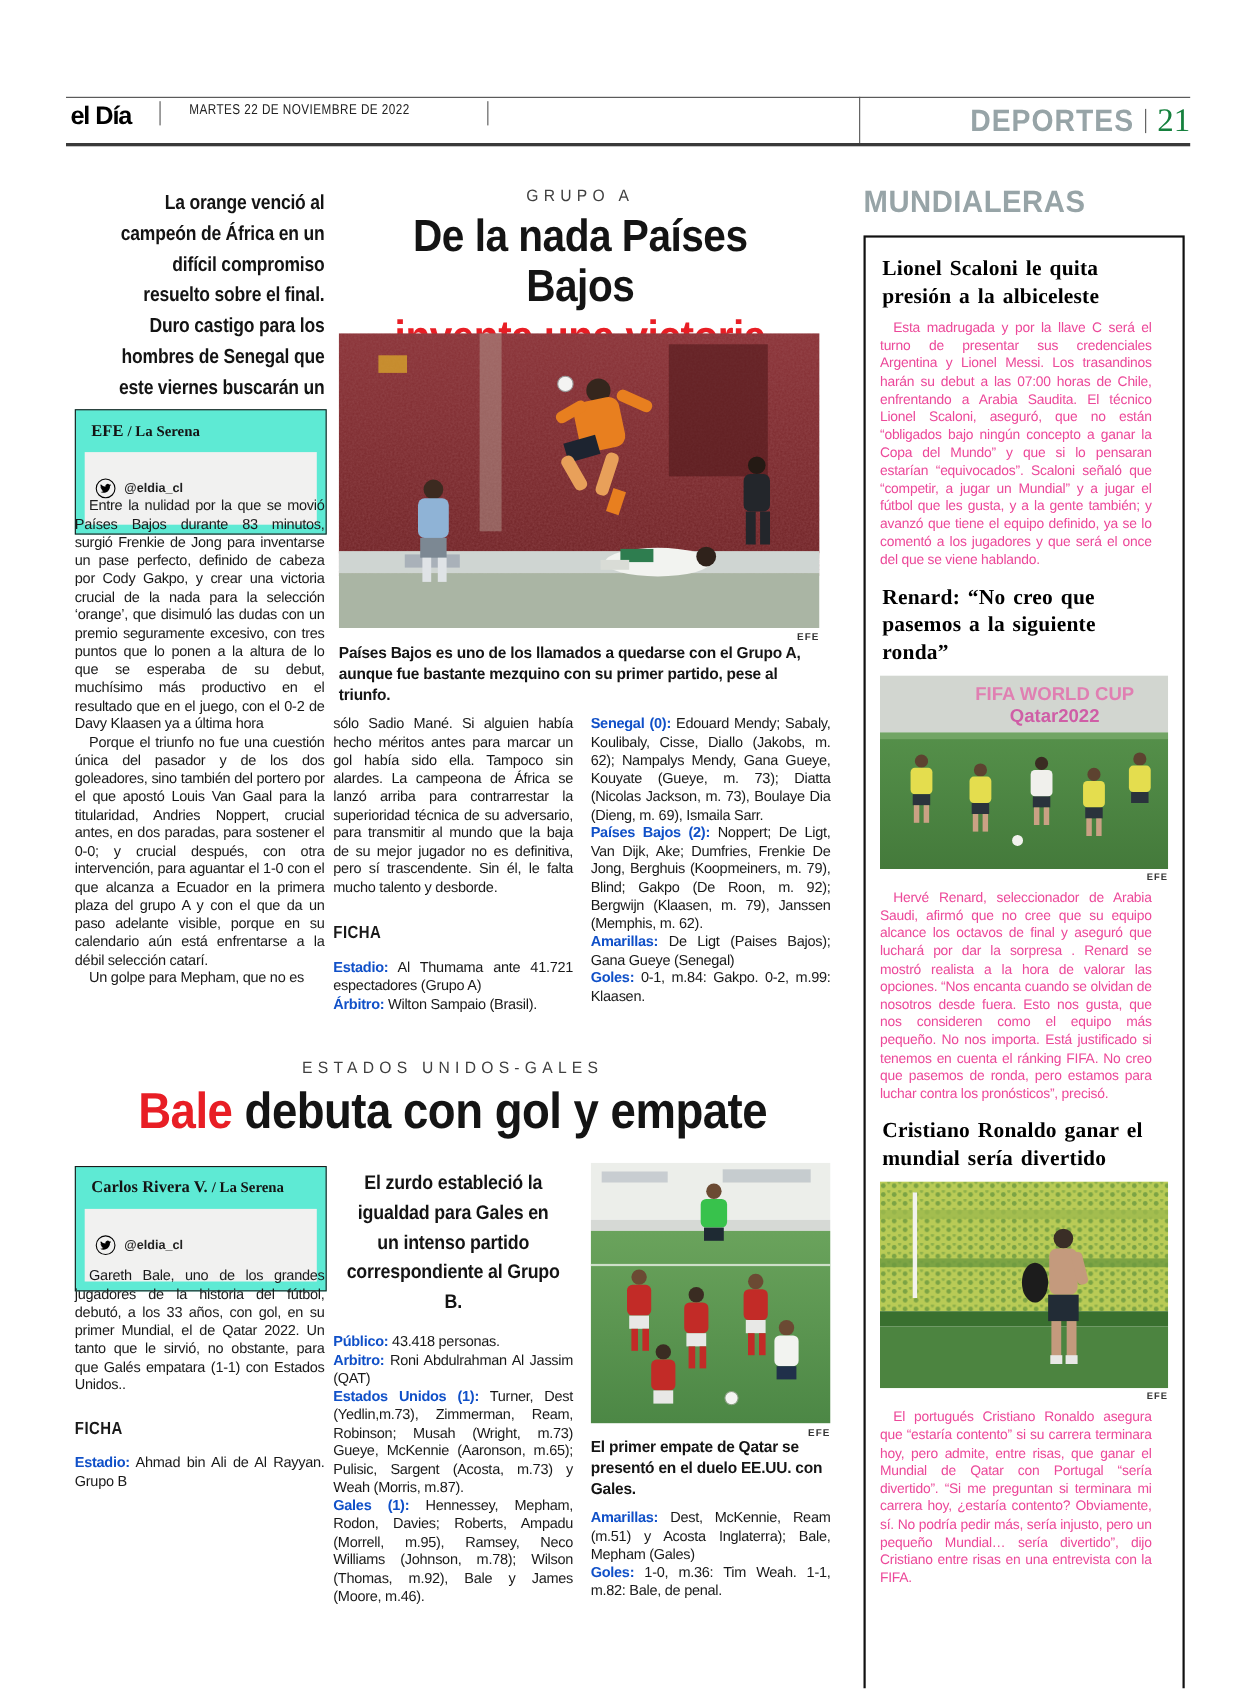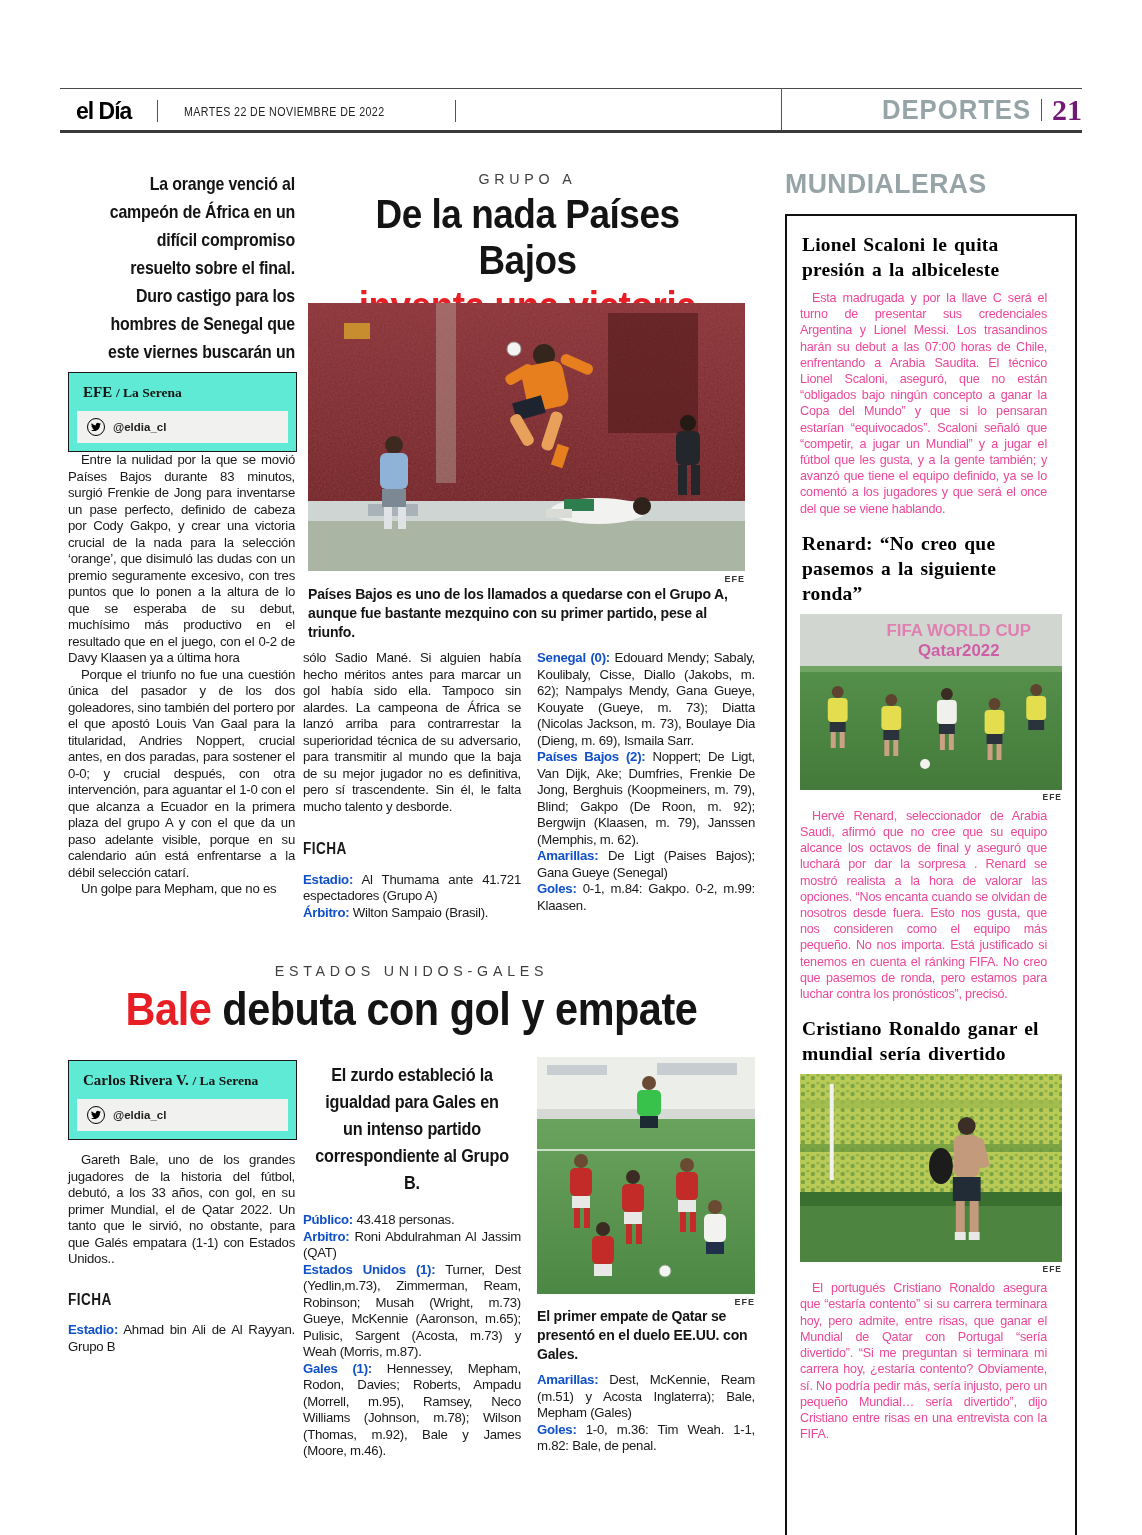--- a/index.html
+++ b/index.html
@@ -3,48 +3,48 @@
 <meta charset="utf-8">
 <style>
   html,body{margin:0;padding:0;background:#fff;}
   .page{position:relative;width:1142px;height:1535px;background:#ffffff;
         font-family:"Liberation Sans",sans-serif;color:#141414;overflow:hidden;}
   .abs{position:absolute;}
 
   
   .rule-top{left:60px;top:88px;width:1022px;height:1px;background:#4a4a4a;}
   .rule-bot{left:60px;top:130px;width:1022px;height:3px;background:#3a3a3a;}
-  .hdr-left{left:76px;top:92px;height:38px;display:flex;align-items:center;gap:26px;}
+  .hdr-left{left:64px;top:92px;height:38px;display:flex;align-items:flex-start;gap:26px;}
   .brand{font-size:23px;font-weight:800;letter-spacing:-1px;color:#000;}
   .hsep{width:1px;height:22px;background:#555;}
   .hdate{font-size:13px;letter-spacing:.5px;color:#222;transform:scaleX(.82);transform-origin:0 50%;white-space:nowrap;}
   .hdr-right{right:60px;top:90px;height:40px;display:flex;align-items:center;gap:10px;}
   .section-name{font-size:28px;font-weight:800;letter-spacing:1px;color:#97a4a7;transform:scaleX(.92);transform-origin:100% 50%;}
-  .pageno{font-family:"Liberation Serif",serif;font-size:30px;font-weight:700;color:#701a75;}
+  .pageno{font-family:"Liberation Serif",serif;font-size:30px;font-weight:400;color:#15803d;}
   .vsep-hdr{left:781px;top:88px;width:1px;height:43px;background:#555;}
 
   
   .kicker{font-size:15px;letter-spacing:5px;color:#3f3f3f;text-align:center;transform:scaleX(.95);}
   .hl{font-weight:800;text-align:center;letter-spacing:-.5px;line-height:1.12;transform:scaleX(.9);}
   .red{color:#e81e25;}
   .lead{font-weight:700;font-size:18.5px;line-height:28px;text-align:right;letter-spacing:-.2px;
         transform:scaleX(.86);transform-origin:100% 0;}
   .body-col{font-size:13.2px;line-height:16.5px;text-align:justify;letter-spacing:-.25px;color:#191919;}
   .body-col p{margin:0;text-indent:13px;}
   .lbl{color:#1050c8;font-weight:700;}
   .dline{margin:0;}
   .ficha{font-size:16px;font-weight:800;letter-spacing:.5px;transform:scaleX(.85);transform-origin:0 50%;}
   .credit{font-size:9px;font-weight:700;letter-spacing:1px;color:#333;text-align:right;}
   .caption{font-weight:700;font-size:14.5px;line-height:19px;letter-spacing:-.2px;transform:scaleX(.97);transform-origin:0 0;}
 
   
   .bybox{border:1.5px solid #1a1a1a;background:#5eead4;}
   .byname{font-family:"Liberation Serif",serif;font-weight:700;font-size:15px;padding:11px 14px 8px 14px;}
   .bycity{font-family:"Liberation Serif",serif;font-weight:700;font-size:13.5px;}
-  .bytw{margin:2px 8px 8px 8px;background:#f1f1f0;display:flex;align-items:center;gap:8px;padding:7px 10px;}
+  .bytw{margin:2px 8px 8px 8px;background:#f1f1f0;display:flex;align-items:center;gap:8px;padding:24px 10px;}
   .bytw .handle{font-size:11.5px;font-weight:700;color:#222;}
   .twicon{width:16px;height:16px;border:1.4px solid #000;border-radius:50%;display:flex;align-items:center;justify-content:center;flex:0 0 auto;}
 
   
   .rail-title{font-size:28px;font-weight:800;letter-spacing:.5px;color:#97a4a7;transform:scaleX(.95);transform-origin:0 50%;}
   .rail-box{border:2px solid #111;padding:12px 13px 10px 13px;box-sizing:border-box;overflow:hidden;}
   .rail-h{font-family:"Liberation Serif",serif;font-weight:700;font-size:19.5px;line-height:25px;letter-spacing:.2px;word-spacing:2px;margin:4px 2px 8px 2px;color:#000;}
   .rail-b{font-size:12.6px;line-height:16.2px;text-align:justify;letter-spacing:-.2px;color:#ec4899;text-indent:12px;margin:0 15px 14px 0;}
   .rail-photo{width:100%;display:block;}
   .rail-credit{font-size:8.5px;font-weight:700;letter-spacing:1px;color:#333;text-align:right;margin:2px 0 6px 0;}

